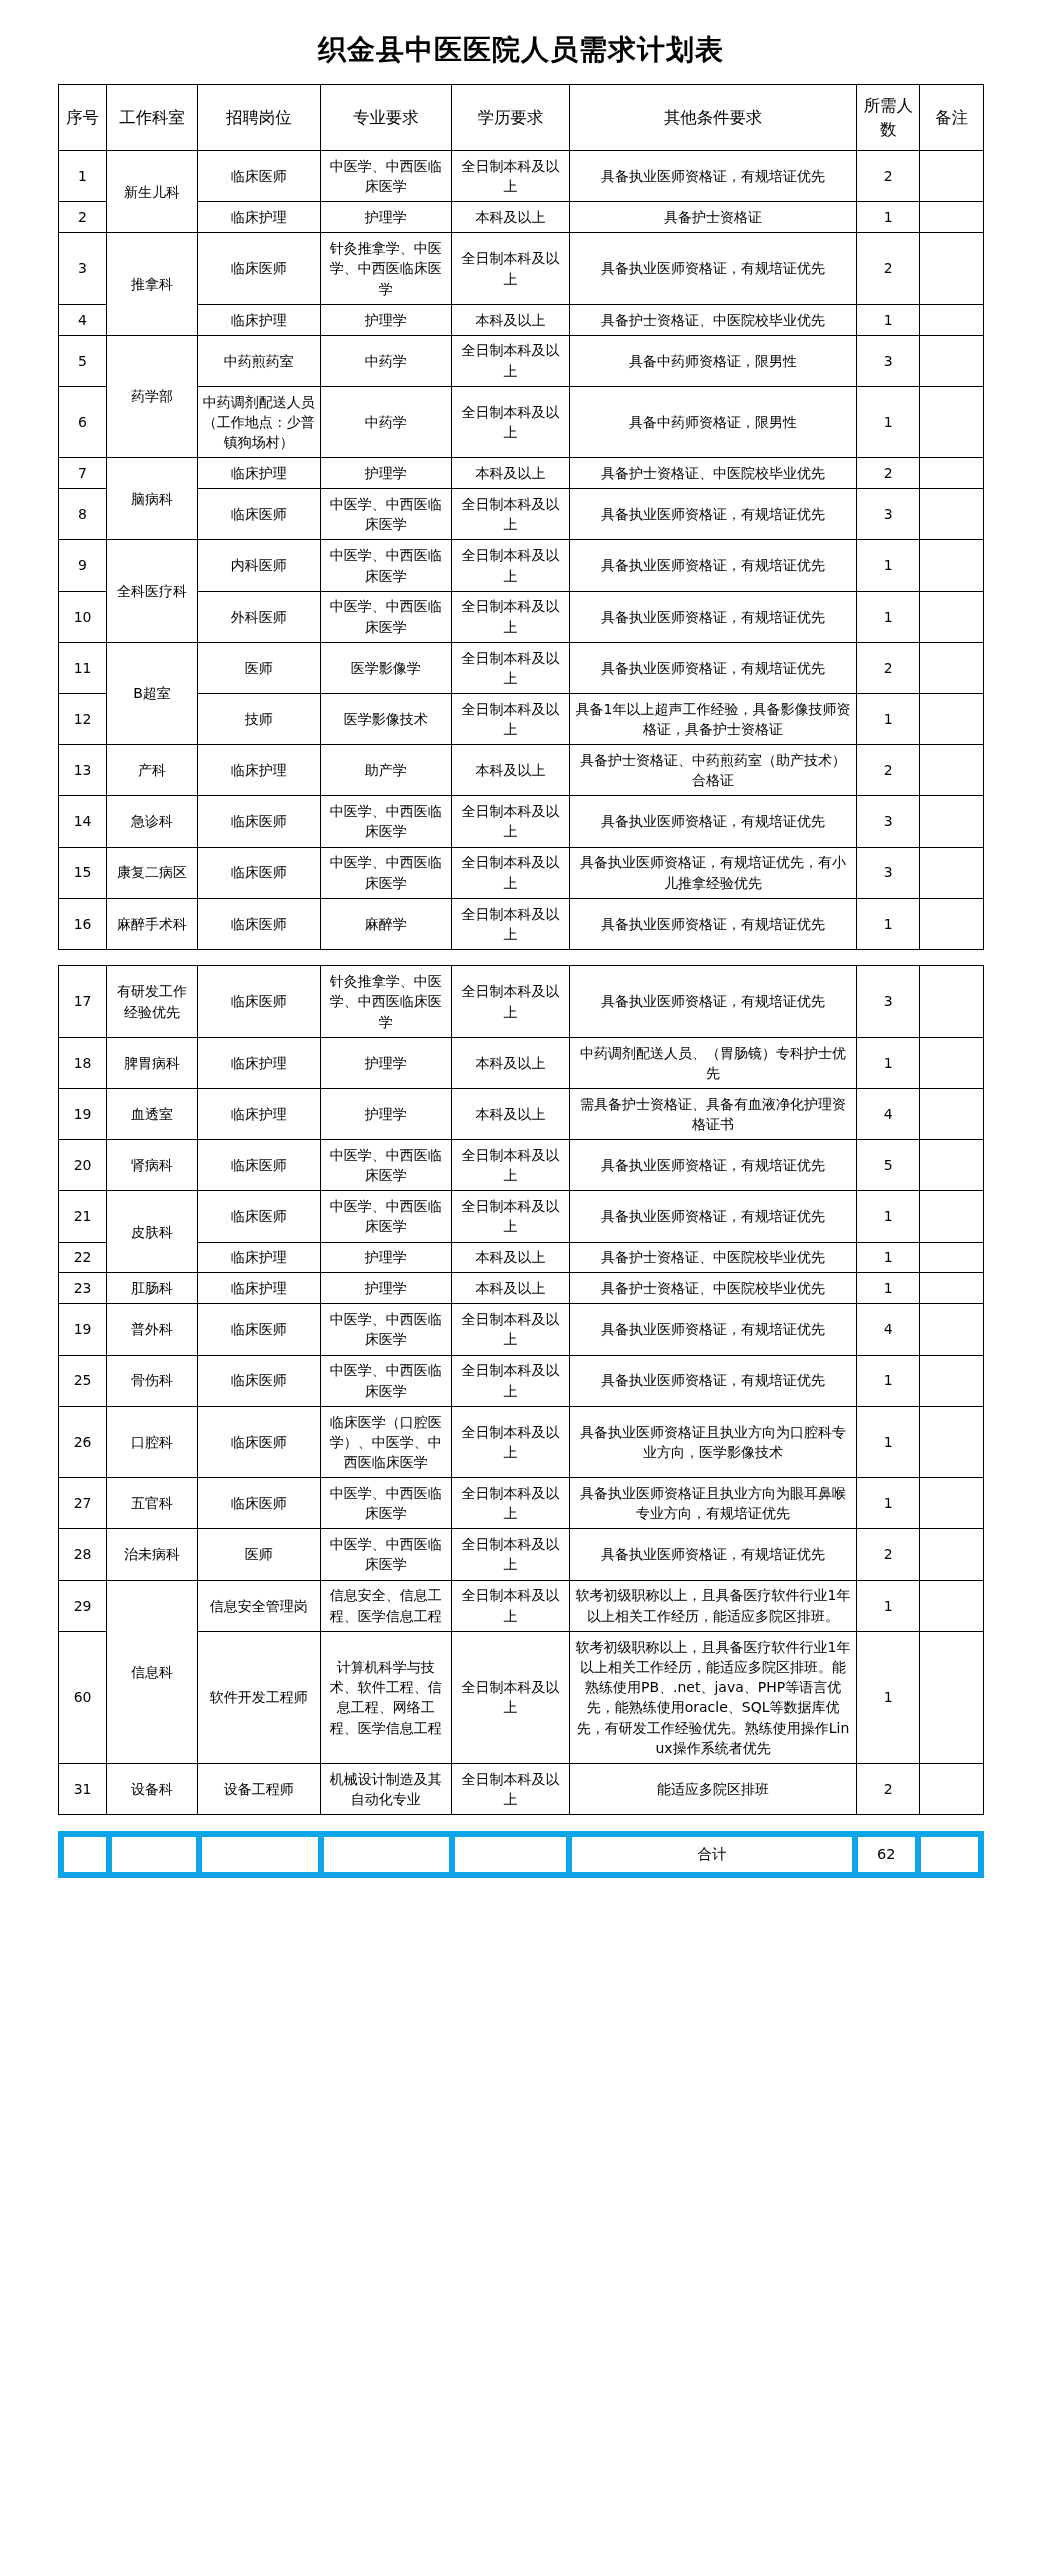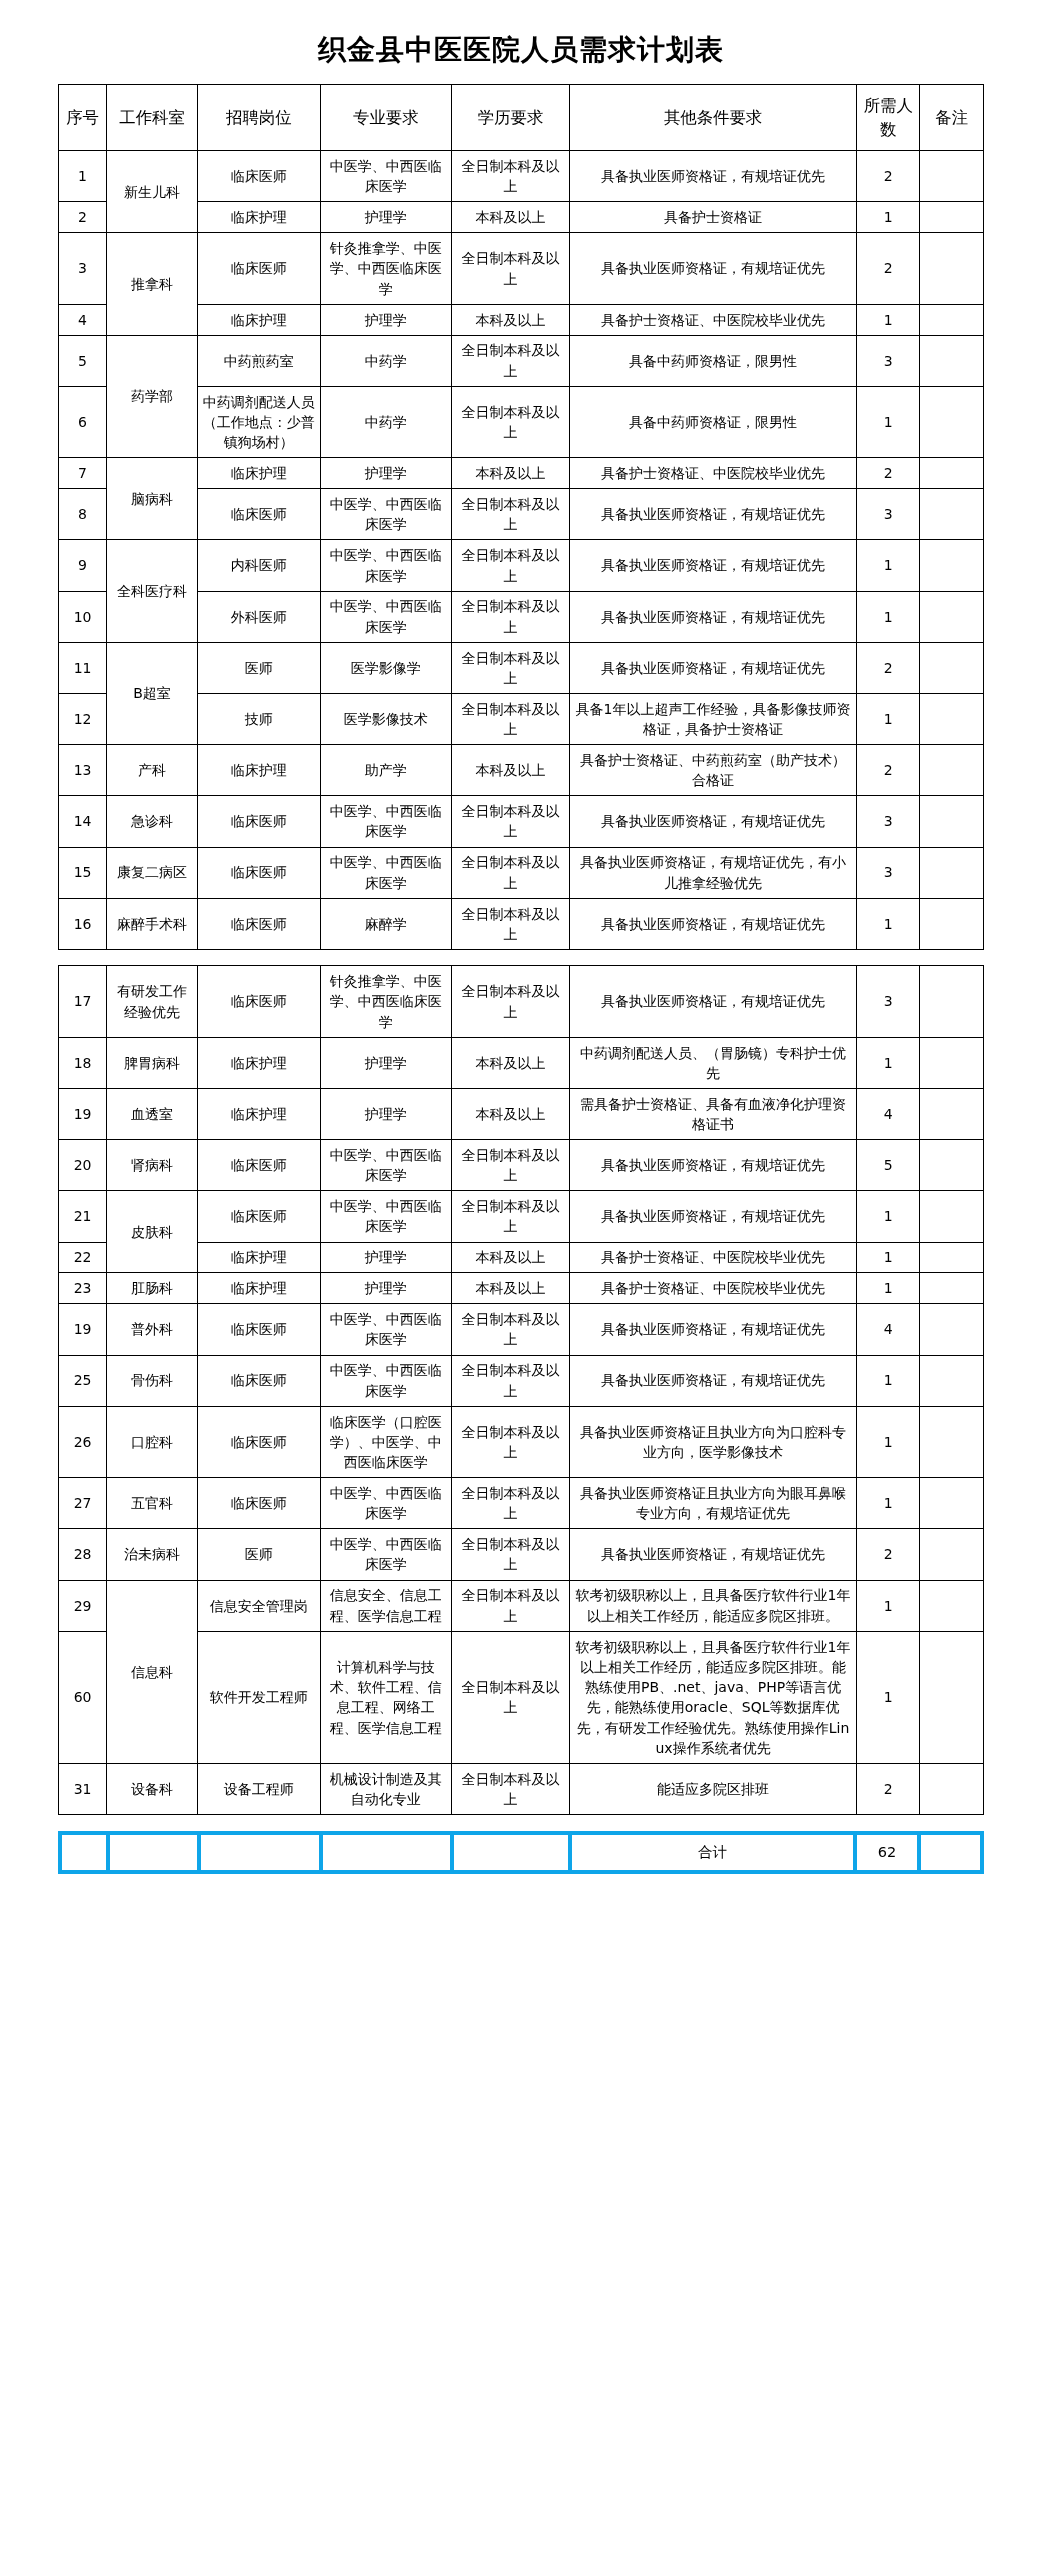--- a/index.html
+++ b/index.html
@@ -65,21 +65,21 @@
   .spacer {
     height: 15.4px;
   }
   table.total {
     border-collapse: collapse;
     width: 926px;
     margin: 15.4px auto 0 auto;
     table-layout: fixed;
   }
   table.total td {
-    border: 4px solid #0ea5e9;
+    border: 6px solid #0ea5e9;
     font-size: 14.5px;
     height: 33px;
     text-align: center;
     vertical-align: middle;
   }
 </style>
 </head>
 <body>
 
 <div class="page">

